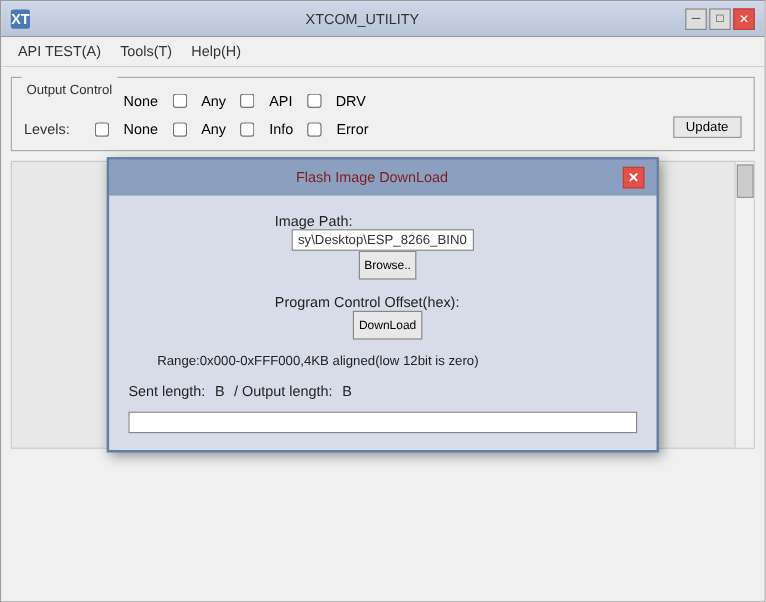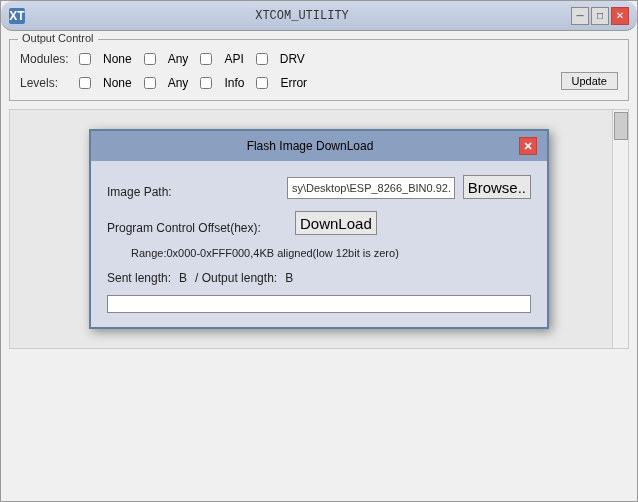--- a/index.html
+++ b/index.html
@@ -27,21 +27,20 @@
     }
 
     .title-bar {
       background: linear-gradient(to bottom, #d0d8e8, #b8c4d8);
       height: 30px;
       display: flex;
       align-items: center;
       padding: 0 8px;
       border-bottom: 1px solid #999;
       flex-shrink: 0;
-      border-radius: 12px;
     }
 
     .title-bar-icon {
       width: 16px;
       height: 16px;
       margin-right: 8px;
       background: #4a7ab5;
       border-radius: 2px;
       display: flex;
       align-items: center;
@@ -49,21 +48,20 @@
       color: white;
       font-size: 9px;
       font-weight: bold;
     }
 
     .title-bar-text {
       flex: 1;
       text-align: center;
       font-size: 12px;
       color: #333;
-      font-family: Liberation Mono, monospace;
     }
 
     .title-bar-controls {
       display: flex;
       gap: 2px;
     }
 
     .title-btn {
       width: 18px;
       height: 18px;
@@ -110,21 +108,21 @@
       padding: 6px 10px 10px 10px;
       position: relative;
       margin-bottom: 8px;
     }
 
     .group-legend {
       position: absolute;
       top: -8px;
       left: 8px;
       background: #f0f0f0;
-      padding: 0 4px;
+      padding: 12px 4px;
       font-size: 11px;
       color: #333;
     }
 
     .control-row {
       display: flex;
       align-items: flex-end;
       margin-top: 6px;
       gap: 4px;
     }
@@ -176,21 +174,21 @@
 
     .modal-title-bar {
       background: #8ba0c0;
       padding: 6px 10px;
       display: flex;
       align-items: center;
       justify-content: space-between;
     }
 
     .modal-title-text {
-      color: #000000;
+      color: #7f1d1d;
       font-size: 12px;
       font-weight: normal;
       flex: 1;
       text-align: center;
     }
 
     .modal-close-btn {
       width: 18px;
       height: 18px;
       background: #e0534a;
@@ -204,22 +202,23 @@
       font-weight: bold;
     }
 
     .modal-body {
       background: #d8dce8;
       padding: 14px 16px;
     }
 
     .form-row {
       display: flex;
-      align-items: flex-end;
+      align-items: center;
       margin-bottom: 12px;
+      flex-direction: column;
     }
 
     .form-label {
       width: 180px;
       color: #222;
       font-size: 12px;
     }
 
     .form-input {
       flex: 1;
@@ -230,21 +229,21 @@
       font-size: 11px;
       color: #333;
     }
 
     .form-btn {
       margin-left: 8px;
       background: #e8e8e8;
       border: 1px solid #888;
       padding: 3px 4px;
       cursor: pointer;
-      font-size: 15px;
+      font-size: 10px;
       height: 24px;
       white-space: nowrap;
     }
 
     .range-text {
       font-size: 11px;
       color: #222;
       margin-bottom: 12px;
       padding-left: 24px;
     }
@@ -274,20 +273,25 @@
       <span>XT</span>
     </div>
     <div class="title-bar-text">XTCOM_UTILITY</div>
     <div class="title-bar-controls">
       <div class="title-btn">─</div>
       <div class="title-btn">□</div>
       <div class="title-btn close-btn">✕</div>
     </div>
   </div>
 
+  <div class="menu-bar">
+    <div class="menu-item">API TEST(A)</div>
+    <div class="menu-item">Tools(T)</div>
+    <div class="menu-item">Help(H)</div>
+  </div>
 
   <div class="main-content">
 
     <div class="output-control-group">
       <span class="group-legend">Output Control</span>
 
       <div class="control-row">
         <span class="control-label">Modules:</span>
         <div class="checkbox-item">
           <input type="checkbox" style="">

